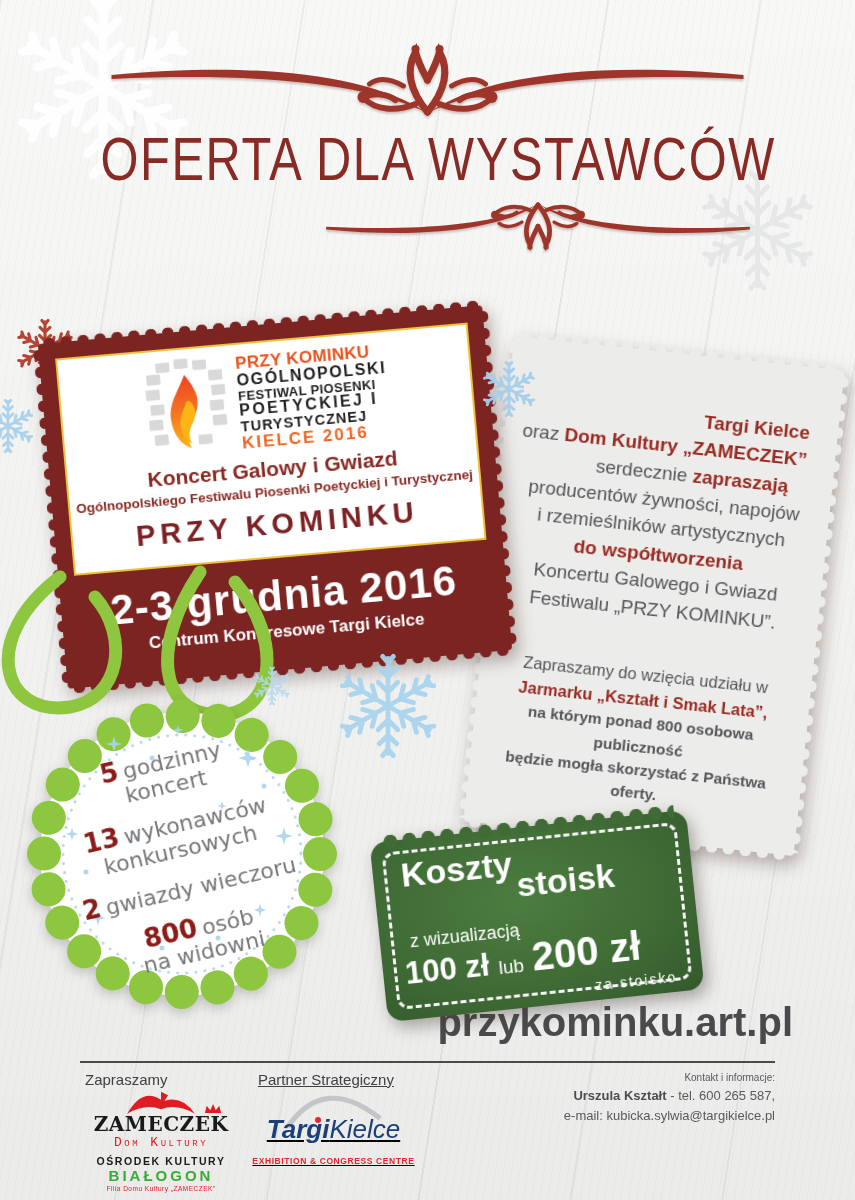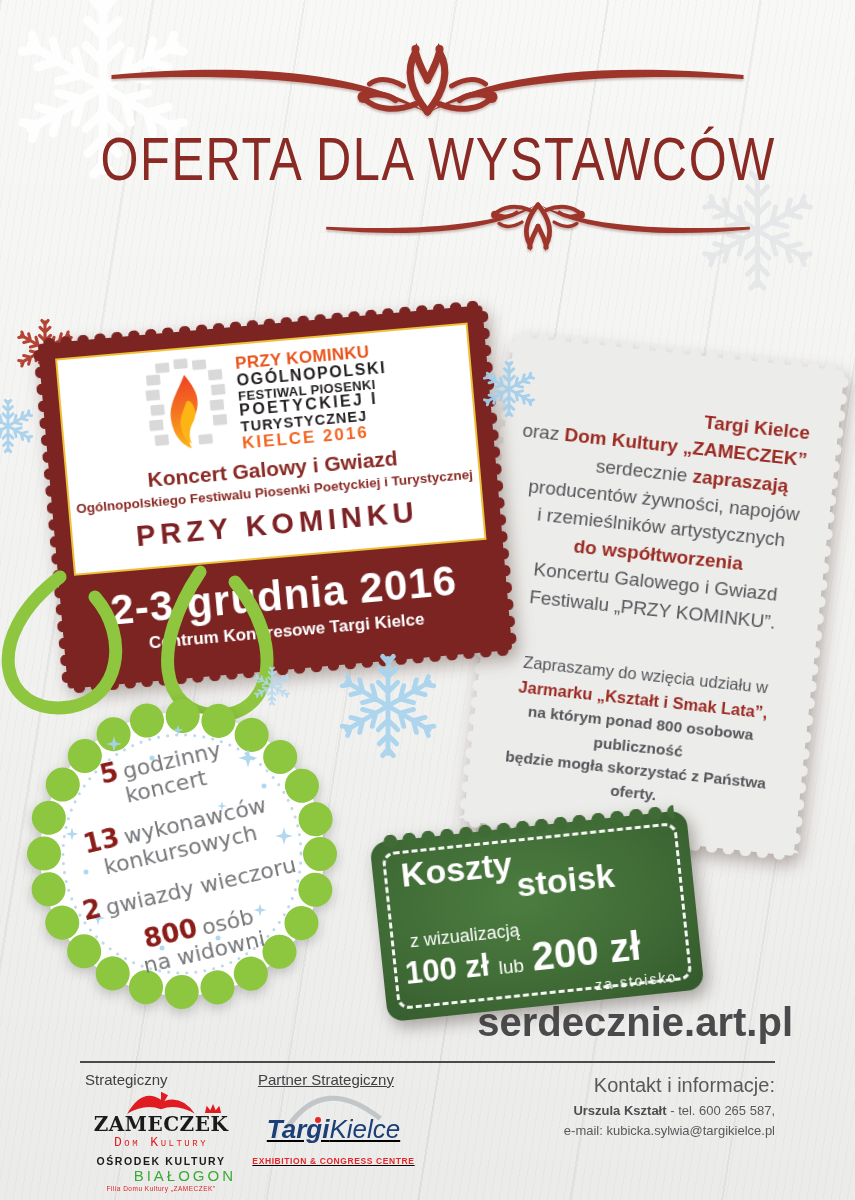--- a/index.html
+++ b/index.html
@@ -83,29 +83,29 @@
   .fline{position:absolute;left:80px;top:1061px;width:695px;height:2px;background:#4a4a4a;}
   .flabel{position:absolute;font-size:15px;color:#414042;}
   .lab-org{left:85px;top:1071px;}
   .lab-par{left:258px;top:1071px;text-decoration:underline;}
   .zam{position:absolute;left:86px;top:1087px;width:150px;text-align:center;line-height:1.15;}
   .zam-roof{display:block;margin:0 auto -2px;}
   .zam-crown{position:absolute;right:14px;top:16px;}
   .zam-name{font-family:"DejaVu Serif",serif;font-weight:700;font-size:20px;color:#1a1a1a;letter-spacing:.5px;}
   .zam-sub{font-family:Liberation Mono, monospace;font-variant:small-caps;color:#e11b22;font-size:13px;letter-spacing:2.5px;}
   .zam-l2{margin-top:4px;font-size:10.5px;font-weight:700;letter-spacing:1.6px;color:#1a1a1a;}
-  .zam-l3{font-size:15px;font-weight:400;letter-spacing:3px;color:#3aaa35;text-align:right;}
+  .zam-l3{font-size:15px;font-weight:700;letter-spacing:3px;color:#3aaa35;}
   .zam-l4{font-size:6.5px;color:#e11b22;margin-top:1px;letter-spacing:.5px;}
   .tk{position:absolute;left:246px;top:1090px;width:175px;text-align:center;text-decoration:underline;}
   .tk-arc{display:block;margin:0 auto -16px;}
   .tk-name{position:relative;font-style:italic;color:#1c3f77;font-size:26px;white-space:nowrap;}
   .tk-dot{position:absolute;left:69px;top:3px;width:6px;height:6px;border-radius:50%;background:#e8252a;}
   .tk-tag{margin-top:11px;font-size:8.5px;font-weight:700;color:#e8252a;letter-spacing:.6px;}
   .contact{position:absolute;right:80px;top:1070px;width:340px;text-align:right;font-size:13px;color:#58595b;line-height:1.55;}
-  .contact .hdr{font-size:20px;}
+  .contact .hdr{font-size:10px;}
   .contact b{color:#4c4d4f;}
 </style>
 </head>
 <body>
 
 <svg width="0" height="0" style="position:absolute" aria-hidden="true">
   <defs>
     <path id="sfp" d="M0,0 L0,-44 M0,-13 L-9,-22 M0,-13 L9,-22 M0,-27 L-8,-35 M0,-27 L8,-35 M0,-40 L-5,-46 M0,-40 L5,-46"></path>
     <g id="sf" stroke="currentColor" fill="none" stroke-linecap="round">
       <use href="#sfp"></use>
@@ -299,24 +299,24 @@
     <div class="k2">stoisk</div>
     <div class="ksub">z wizualizacją</div>
     <div class="kprice">
       <span class="kp1">100 zł</span>
       <span class="kor">lub</span>
       <span class="kp2">200 zł</span>
     </div>
     <div class="kper">za stoisko</div>
   </div>
 
-  <div class="website">serdecznie.art.pl</div>
+  <div class="website">przykominku.art.pl</div>
 
   <div class="fline"></div>
-  <div class="flabel lab-org">Strategiczny</div>
+  <div class="flabel lab-org">Zapraszamy</div>
   <div class="flabel lab-par">Partner Strategiczny</div>
 
   <div class="zam">
     <svg class="zam-roof" width="74" height="28" viewBox="0 0 60 24">
       <path d="M1,23 Q14,0 30,11 L30,4 L36,7 L33,12 Q48,7 59,23 Q44,14 30,19 Q16,14 1,23 Z" fill="#e11b22"></path>
     </svg>
     <svg class="zam-crown" width="18" height="11" viewBox="0 0 20 12">
       <path d="M1,11 L3,3 L7,8 L10,1 L13,8 L17,3 L19,11 Z" fill="#e11b22"></path>
     </svg>
     <div class="zam-name">ZAMECZEK</div>

